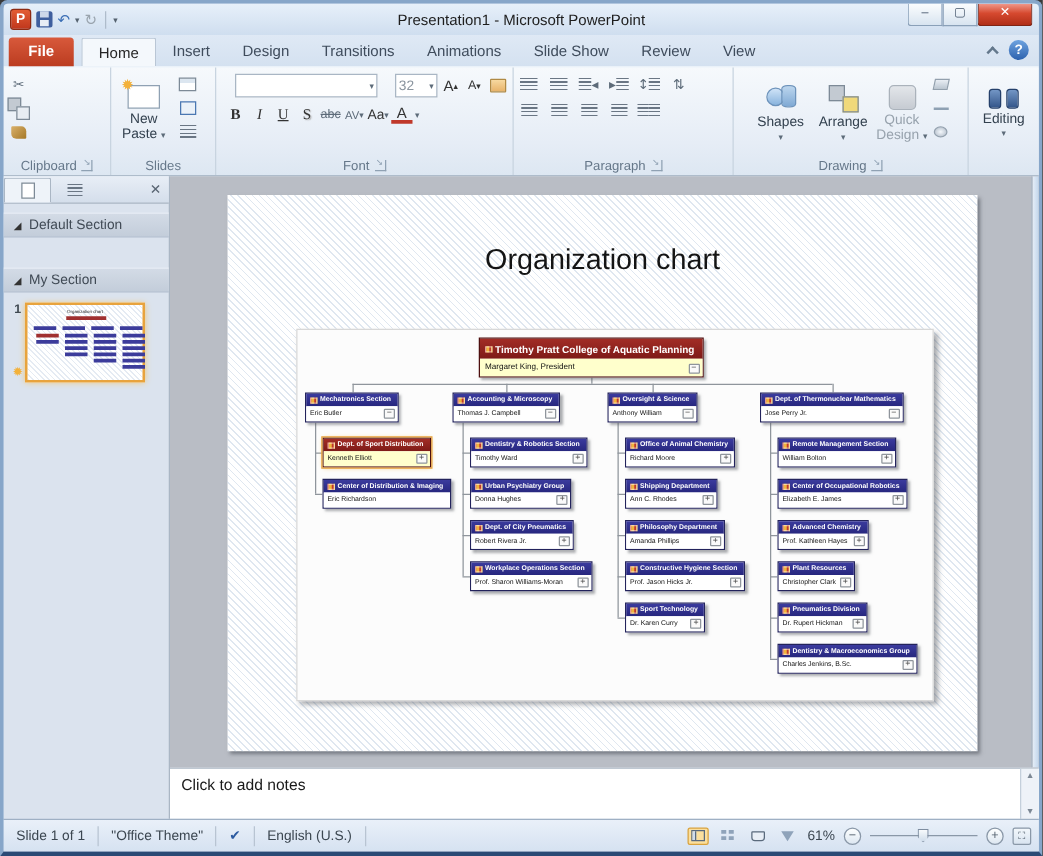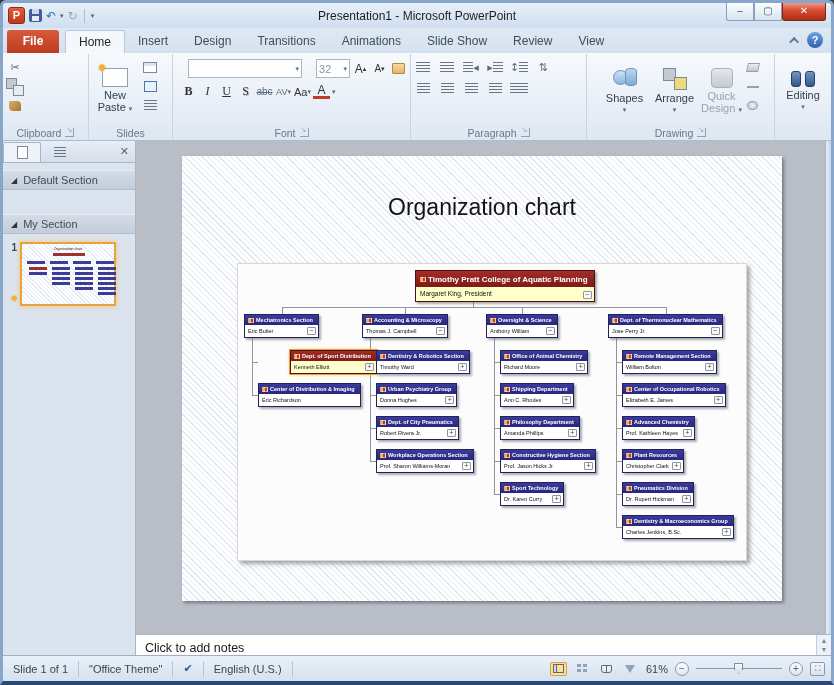--- a/index.html
+++ b/index.html
@@ -89,31 +89,31 @@
   #editarea { flex:1; background:#b9bdc5; position:relative; overflow:hidden; }
   #slide { position:absolute; left:46px; top:15px; width:600px; height:445px; background:#fff;
            background-image:repeating-linear-gradient(45deg, rgba(185,202,222,.45) 0 1px, transparent 1px 4px);
            box-shadow:2px 2px 3px rgba(60,65,75,.55); }
   #slide-title { position:absolute; top:38px; left:0; right:0; text-align:center; font-size:23px; color:#141414; }
   #chart-panel { position:absolute; left:55px; top:107px; width:510px; height:298px; background:#fcfcfc; border:1px solid #d8d8d8; box-shadow:3px 3px 4px rgba(80,84,92,.5); }
   .cline { position:absolute; background:#8f959c; z-index:0; }
   .obox { position:absolute; border:1px solid #23235c; background:#fff; box-shadow:2px 2px 2px rgba(90,94,100,.5); z-index:1; white-space:nowrap; }
   .obox .hd { background:linear-gradient(#3b3b9e,#27277e); color:#fff; font-weight:bold; font-size:5.5px; padding:2px 5px 2px 3px; display:flex; align-items:center; gap:2px; }
   .obox .bd { position:relative; font-size:5.5px; color:#111; padding:3px 14px 3px 3px; background:#fff; min-height:6px; }
-  .obox.red { border-color:#4d0f0f;margin-left:32px; }
+  .obox.red { border-color:#4d0f0f; }
   .obox.red .hd { background:linear-gradient(#a22d26,#7e1a17); }
   .obox.yellow .bd { background:#ffffcc; }
   .obox.sel { outline:1px solid #e8a33d; box-shadow:0 0 4px #f0c060; }
   .obox.rootbox .hd { font-size:8px; padding:4px 6px 3px 4px; }
   .obox.rootbox .bd { font-size:6.5px; padding:3px 16px 4px 4px; }
   .oicon { width:6px; height:5px; background:linear-gradient(90deg,#f0b43c 55%,#c0392b 55%); border:1px solid rgba(255,255,255,.5); flex:0 0 auto; }
   .exp { position:absolute; right:2px; bottom:2px; width:9px; height:8px; background:#fafafa; border:1px solid #8f959c; border-radius:1px; font-size:7px; line-height:6px; text-align:center; color:#444; }
   #vscroll { position:absolute; right:0; top:0; bottom:0; width:6px; background:linear-gradient(90deg,#e6eef7,#c2d6ec); border-left:1px solid #aab6c4; }
   
-  #notes { height:21px; background:#fff; border-top:1px solid #aab6c4; display:flex; }
+  #notes { height:41px; background:#fff; border-top:1px solid #aab6c4; display:flex; }
   #notes-text { flex:1; font-size:12.5px; color:#1a1a1a; padding:6px 0 0 9px; }
   #notes-scroll { width:15px; background:#eef2f8; border-left:1px solid #c4cfdb; display:flex; flex-direction:column; justify-content:space-between; align-items:center; padding:2px 0; font-size:7px; color:#7b8794; }
   
   #statusbar { height:26px; background:linear-gradient(#e9f0f9,#d6e2f1); border-top:1px solid #9fb0c4; display:flex; align-items:center; font-size:11px; color:#3b4650; }
   .sseg { padding:0 10px; height:16px; display:flex; align-items:center; border-right:1px solid #b8c4d2; gap:5px; }
   #sb-right { margin-left:auto; display:flex; align-items:center; gap:7px; padding-right:6px; }
   .vbtn { width:17px; height:14px; display:flex; align-items:center; justify-content:center; }
   .vbtn.active { background:#fbdf9d; border:1px solid #d9a23c; border-radius:2px; }
   .ic-normal { width:11px; height:9px; border:1px solid #5a6a7c; display:flex; }
   .ic-normal i { width:3px; border-right:1px solid #5a6a7c; background:#cfdcec; }

